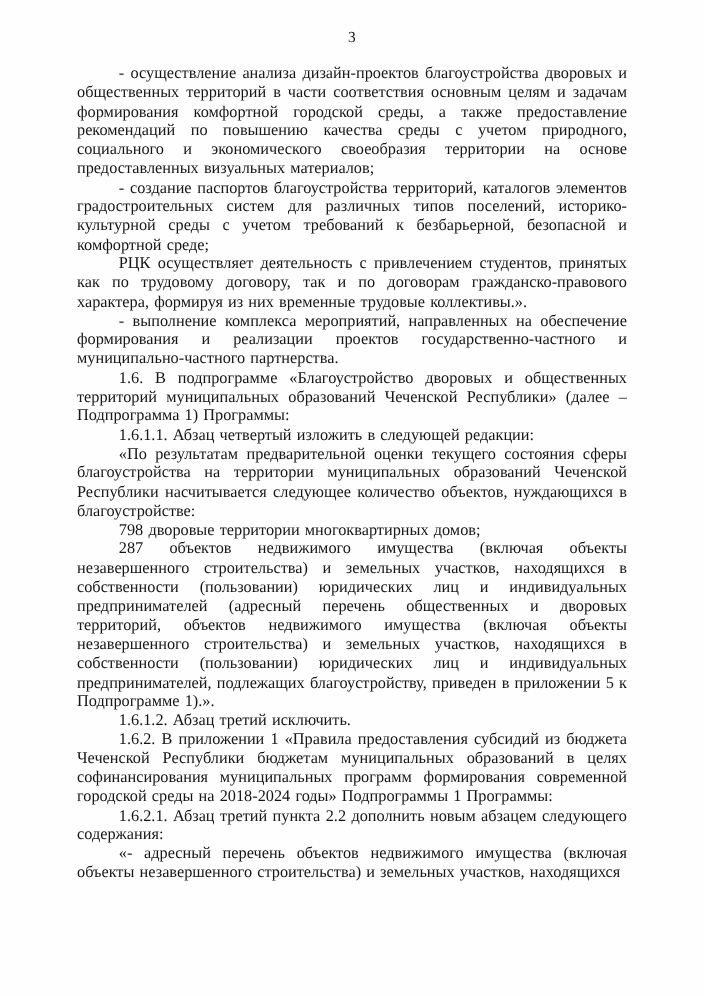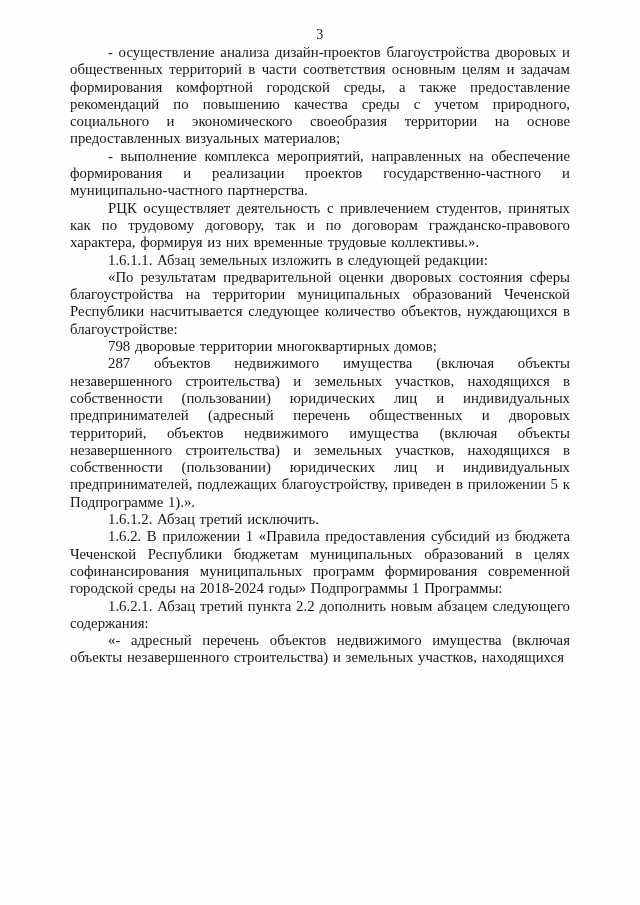--- a/index.html
+++ b/index.html
@@ -30,21 +30,21 @@
     left: 0;
     width: 100%;
     text-align: center;
     font-size: 14px;
     line-height: 16px;
     letter-spacing: 0.5px;
   }
   .content {
     position: absolute;
     left: 70px;
-    top: 44px;
+    top: 59px;
     width: 500px;
     height: 800px;
     overflow: hidden;
   }
   .content p {
     margin: 0;
     padding: 0;
     font-size: 14.8px;
     line-height: 17.3px;
     text-align: justify;
@@ -53,24 +53,26 @@
   }
 </style>
 </head>
 <body>
 
 <div class="page">
   <div class="page-number">3</div>
 
   <div class="content">
     <p>- осуществление анализа дизайн-проектов благоустройства дворовых и общественных территорий в части соответствия основным целям и задачам формирования комфортной городской среды, а также предоставление рекомендаций по повышению качества среды с учетом природного, социального и экономического своеобразия территории на основе предоставленных визуальных материалов;</p>
+    <p>- создание паспортов благоустройства территорий, каталогов элементов градостроительных систем для различных типов поселений, историко-культурной среды с учетом требований к безбарьерной, безопасной и комфортной среде;</p>
+    <p>РЦК осуществляет деятельность с привлечением студентов, принятых как по трудовому договору, так и по договорам гражданско-правового характера, формируя из них временные трудовые коллективы.».</p>
     <p>- выполнение комплекса мероприятий, направленных на обеспечение формирования и реализации проектов государственно-частного и муниципально-частного партнерства.</p>
-    <p>РЦК осуществляет деятельность с привлечением студентов, принятых как по трудовому договору, так и по договорам гражданско-правового характера, формируя из них временные трудовые коллективы.».</p>
-    <p>1.6.1.1. Абзац земельных изложить в следующей редакции:</p>
-    <p>«По результатам предварительной оценки дворовых состояния сферы благоустройства на территории муниципальных образований Чеченской Республики насчитывается следующее количество объектов, нуждающихся в благоустройстве:</p>
+    <p>1.6. В подпрограмме «Благоустройство дворовых и общественных территорий муниципальных образований Чеченской Республики» (далее – Подпрограмма 1) Программы:</p>
+    <p>1.6.1.1. Абзац четвертый изложить в следующей редакции:</p>
+    <p>«По результатам предварительной оценки текущего состояния сферы благоустройства на территории муниципальных образований Чеченской Республики насчитывается следующее количество объектов, нуждающихся в благоустройстве:</p>
     <p>798 дворовые территории многоквартирных домов;</p>
     <p>287 объектов недвижимого имущества (включая объекты незавершенного строительства) и земельных участков, находящихся в собственности (пользовании) юридических лиц и индивидуальных предпринимателей (адресный перечень общественных и дворовых территорий, объектов недвижимого имущества (включая объекты незавершенного строительства) и земельных участков, находящихся в собственности (пользовании) юридических лиц и индивидуальных предпринимателей, подлежащих благоустройству, приведен в приложении 5 к Подпрограмме 1).».</p>
     <p>1.6.1.2. Абзац третий исключить.</p>
     <p>1.6.2. В приложении 1 «Правила предоставления субсидий из бюджета Чеченской Республики бюджетам муниципальных образований в целях софинансирования муниципальных программ формирования современной городской среды на 2018-2024 годы» Подпрограммы 1 Программы:</p>
     <p>1.6.2.1. Абзац третий пункта 2.2 дополнить новым абзацем следующего содержания:</p>
     <p>«- адресный перечень объектов недвижимого имущества (включая объекты незавершенного строительства) и земельных участков, находящихся</p>
   </div>
 </div>
 
 </body></html>

